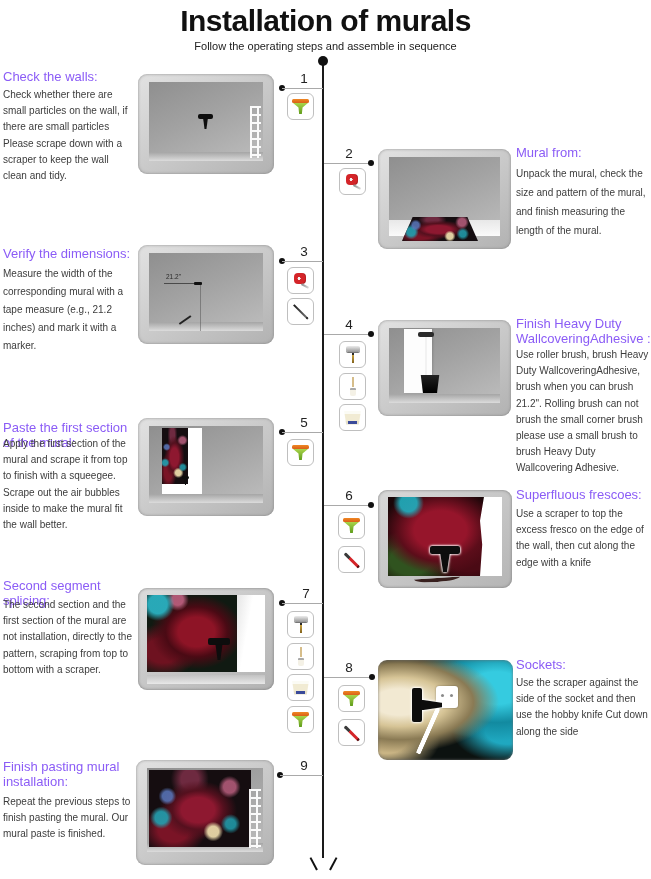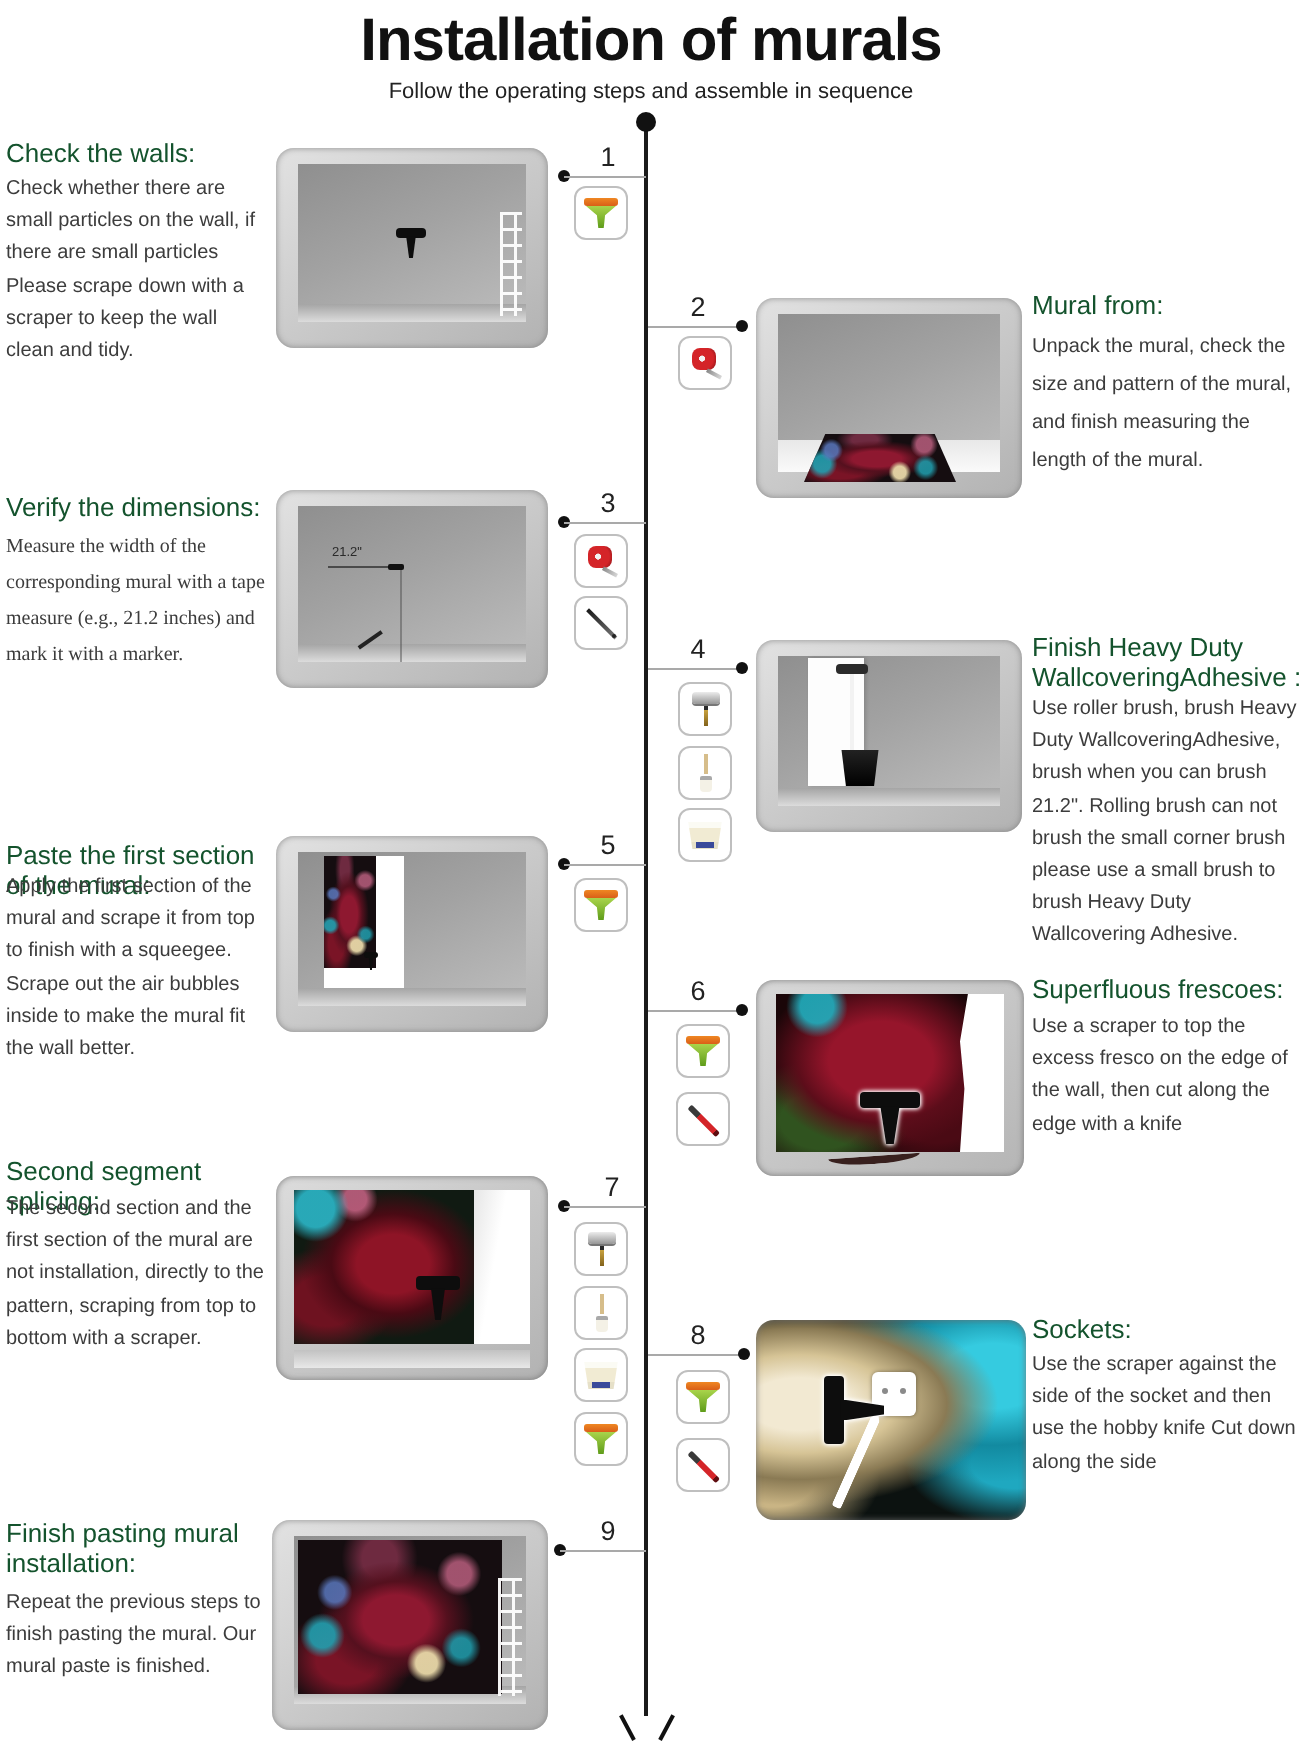--- a/index.html
+++ b/index.html
@@ -17,21 +17,21 @@
   
   .tl-line { left:322px; top:61px; width:2px; height:797px; background:#1a1a1a; }
   .tl-dot { left:318px; top:56px; width:10px; height:10px; border-radius:50%; background:#111; }
   .tl-arrow-l { left:316px; top:856px; width:2px; height:14px; background:#111; transform:rotate(-28deg); transform-origin:bottom center; }
   .tl-arrow-r { left:329px; top:856px; width:2px; height:14px; background:#111; transform:rotate(28deg); transform-origin:bottom center; }
 
   .conn { height:1px; background:#a9a9a9; }
   .cdot { width:6px; height:6px; border-radius:50%; background:#111; }
   .stepnum { font-size:13.5px; color:#222; width:22px; text-align:center; }
 
-  .steptitle { font-size:13px; color:#14532d; line-height:1.18; }
+  .steptitle { font-size:13px; color:#8b5cf6; line-height:1.18; }
   .stepbody  { font-size:10px; color:#3c3c3c; line-height:1.62; }
 
   
   .tool-box { width:27px; height:27px; background:#fff; border:1px solid #bfbfbf; border-radius:6px;
     display:flex; align-items:center; justify-content:center; position:absolute; }
 
   .i-squeegee { width:17px; height:15px; position:relative; }
   .i-squeegee::before { content:""; position:absolute; top:0; left:0; width:17px; height:4px;
     background:linear-gradient(#ef8722,#d95f18); border-radius:1.5px; }
   .i-squeegee::after { content:""; position:absolute; top:4px; left:0; width:17px; height:11px;
@@ -143,21 +143,21 @@
     </div>
   <div class="abs room" style="left:378px;top:149px;width:133px;height:100px;">
     <div class="room-wall"></div>
     <div class="room-floor" style="height:16px;background:linear-gradient(#e8e8e8,#fafafa);"></div>
     <div class="mural-full" style="position:absolute;z-index:2;left:24px;bottom:8px;width:76px;height:24px;clip-path:polygon(14% 0,86% 0,100% 100%,0 100%);"></div>
   </div>
   <div class="abs steptitle" style="left:516px;top:145px;width:132px;">Mural from:</div>
   <div class="abs stepbody" style="left:516px;top:164px;width:134px;line-height:1.9;">Unpack the mural, check the size and pattern of the mural, and finish measuring the length of the mural.</div>
 
   <div class="abs steptitle" style="left:3px;top:246px;width:132px;">Verify the dimensions:</div>
-  <div class="abs stepbody" style="left:3px;top:265px;width:130px;line-height:1.8;font-family:Liberation Serif, serif;">Measure the width of the corresponding mural with a tape measure (e.g., 21.2 inches) and mark it with a marker.</div>
+  <div class="abs stepbody" style="left:3px;top:265px;width:130px;line-height:1.8;">Measure the width of the corresponding mural with a tape measure (e.g., 21.2 inches) and mark it with a marker.</div>
   <div class="abs room" style="left:138px;top:245px;width:136px;height:99px;">
     <div class="room-wall"></div>
     <div class="room-floor"></div>
     <div style="position:absolute;z-index:2;left:28px;top:28px;font-size:6.5px;color:#2a2a2a;">21.2"</div>
     <div style="position:absolute;z-index:2;left:26px;top:38px;width:34px;height:1px;background:#4a4a4a;"></div>
     <div style="position:absolute;z-index:2;left:56px;top:36.5px;width:8px;height:3.5px;background:#111;border-radius:1px;"></div>
     <div style="position:absolute;z-index:2;left:62px;top:40px;width:1px;height:46px;background:rgba(70,70,70,.45);"></div>
     <div style="position:absolute;z-index:2;left:40px;top:74px;width:14px;height:1.6px;background:#222;transform:rotate(-35deg);"></div>
   </div>
   <div class="abs cdot" style="left:279px;top:258px;"></div>

